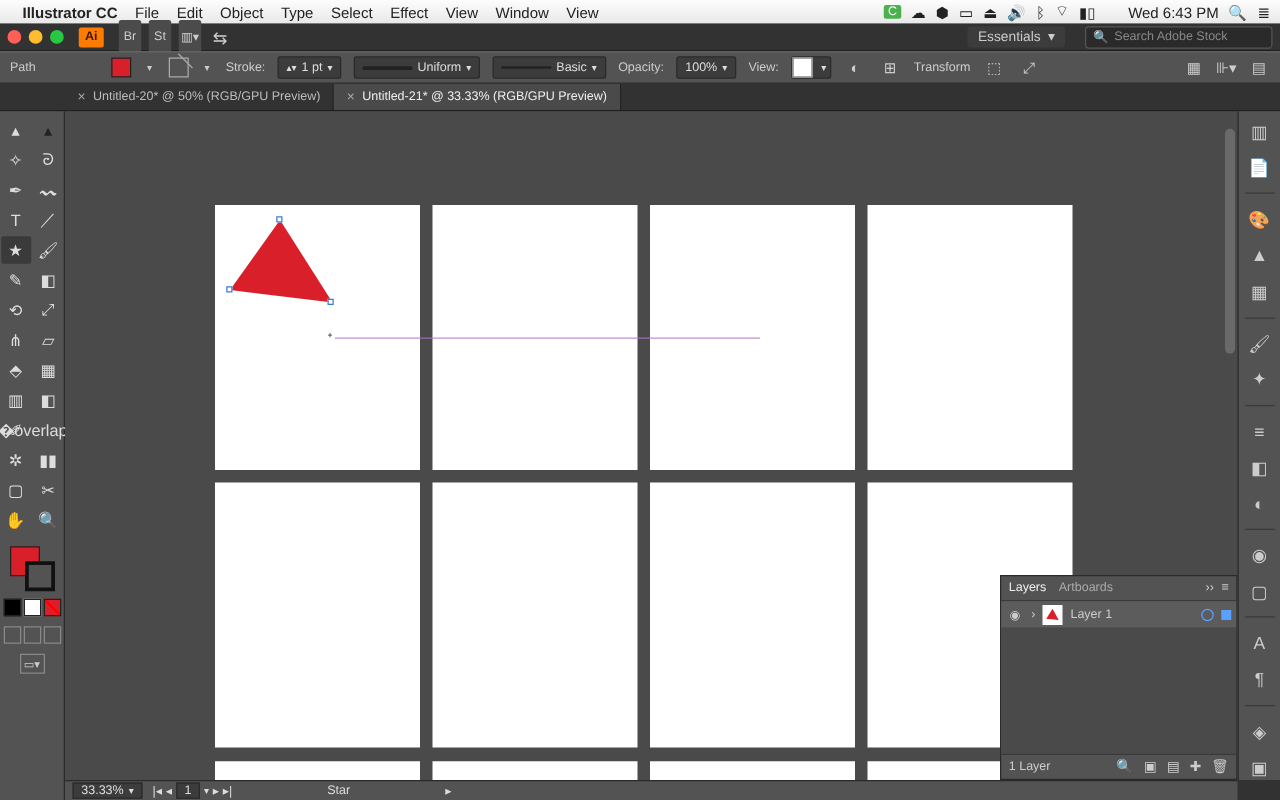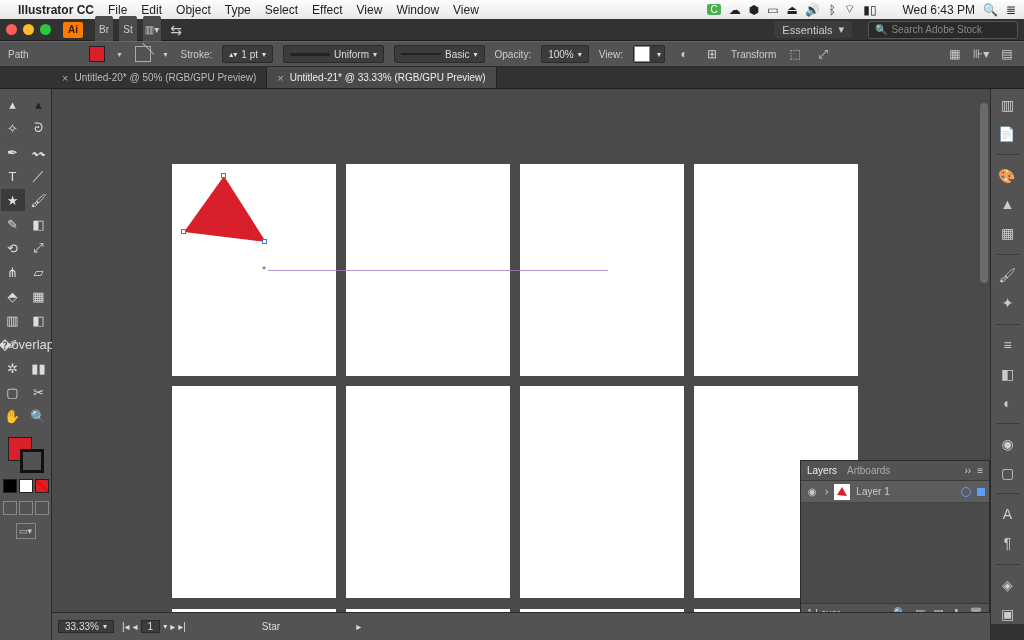--- a/index.html
+++ b/index.html
@@ -83,21 +83,21 @@
   .lp-eye{width:14px;text-align:center;}
   .lp-thumb{width:16px;height:16px;background:#fff;display:flex;align-items:center;justify-content:center;}
   .lp-thumb svg{width:12px;height:12px;}
   .lp-target{width:10px;height:10px;border:1px solid #5aa0ff;border-radius:50%;margin-left:auto;}
   .lp-sel{width:8px;height:8px;background:#5aa0ff;}
   .lp-body{height:100px;background:#4a4a4a;}
   .lp-status{height:20px;border-top:1px solid #3a3a3a;display:flex;align-items:center;padding:0 6px;gap:8px;text-align:right;}
   .lp-status .spacer{flex:1;}
   .lp-status .ico{font-size:11px;color:#ccc;}
   
-  .statusbar{position:absolute;left:52px;right:34px;bottom:0;height:28px;background:#535353;border-top:1px solid #2a2a2a;display:flex;align-items:center;padding:0 6px;gap:8px;font-size:10px;color:#ddd;}
+  .statusbar{position:absolute;left:52px;right:34px;bottom:0;height:16px;background:#535353;border-top:1px solid #2a2a2a;display:flex;align-items:center;padding:0 6px;gap:8px;font-size:10px;color:#ddd;}
   .statusbar .nav{display:flex;gap:3px;align-items:center;}
   .statusbar .nav span{font-size:10px;}
   .statusbar .field2{background:#3c3c3c;padding:0 6px;height:13px;display:flex;align-items:center;border:1px solid #2a2a2a;}
   .sb-thumb{position:absolute;background:#6a6a6a;border-radius:6px;}
   .viewport .sbv{position:absolute;right:0;top:4px;bottom:4px;width:12px;}
   .viewport .sbv .sb-thumb{left:2px;right:2px;top:10px;height:180px;}
 </style>
 </head>
 <body>
 

